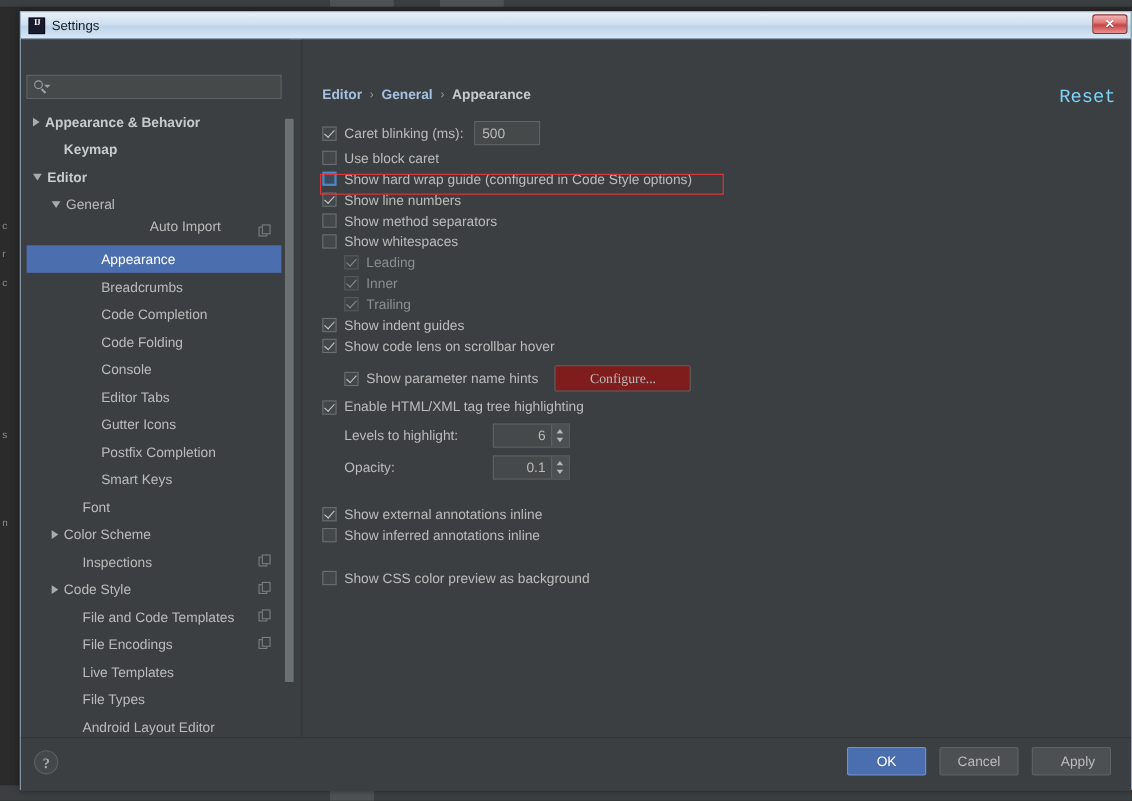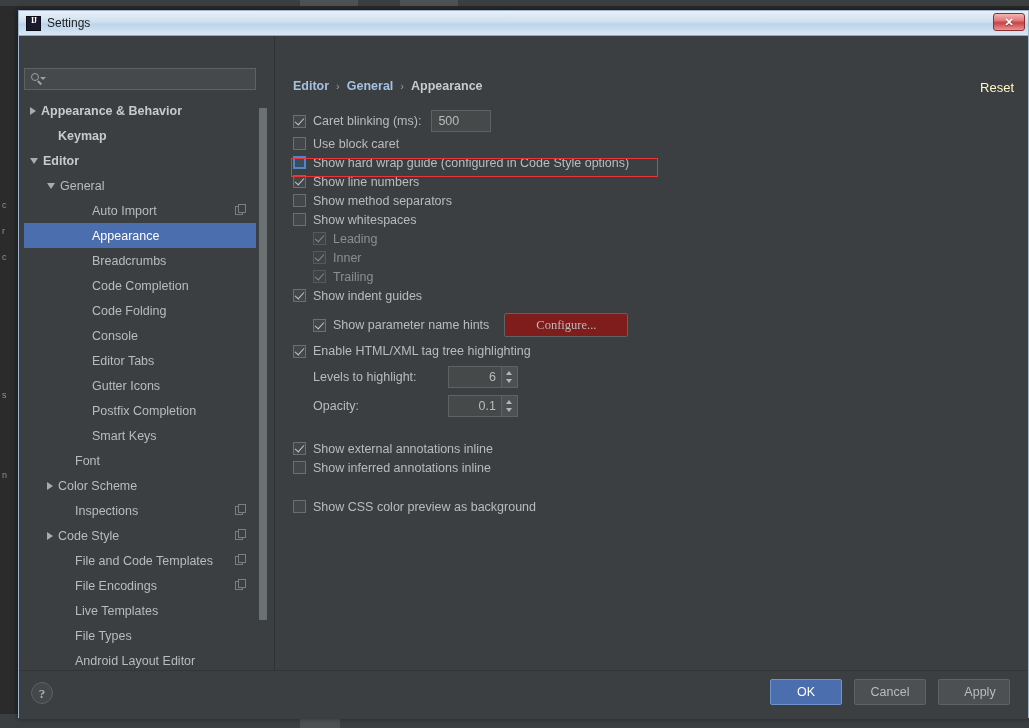--- a/index.html
+++ b/index.html
@@ -244,23 +244,23 @@
     cursor: pointer;
   }
   .crumb.last { color: #c8cbcd; cursor: default; }
   .crumb-sep {
     font-size: 11px;
     color: #9a9da0;
     font-family: "Liberation Sans", sans-serif;
   }
   #reset-link {
     position: absolute; right: 14px; top: 44px;
-    font-size: 13px;
-    color: #fef9c3;
-    font-family: Liberation Sans, sans-serif;
+    font-size: 17px;
+    color: #7dd3fc;
+    font-family: Liberation Mono, monospace;
     cursor: pointer;
   }
 
   
   #options { position: absolute; left: 18px; top: 72px; right: 10px; }
   .opt-row {
     position: relative;
     display: flex; align-items: center;
     height: 19px;
     margin-bottom: 0px;
@@ -454,21 +454,21 @@
             <span class="tree-label">Keymap</span>
           </div>
           <div class="tree-row bold" style="padding-left: 6px;">
             <div class="tree-arrow expanded"></div>
             <span class="tree-label">Editor</span>
           </div>
           <div class="tree-row" style="padding-left: 23px;">
             <div class="tree-arrow expanded"></div>
             <span class="tree-label">General</span>
           </div>
-          <div class="tree-row" style="padding-left: 57px;">
+          <div class="tree-row" style="padding-left: 57px; flex-direction: column;">
             <div class="tree-arrow none"></div>
             <span class="tree-label">Auto Import</span>
             <div class="tree-copy-icon">
               <div class="b1"></div>
               <div class="b2"></div>
             </div>
           </div>
           <div class="tree-row selected" style="padding-left: 57px;">
             <div class="tree-arrow none"></div>
             <span class="tree-label">Appearance</span>
@@ -633,20 +633,24 @@
           <div class="cb checked dim"></div>
           <span class="opt-label dim">Trailing</span>
         </div>
 
         <div class="opt-row">
           <div class="cb checked"></div>
           <span class="opt-label">Show indent guides</span>
         </div>
 
 
+        <div class="opt-row">
+          <div class="cb checked"></div>
+          <span class="opt-label">Show code lens on scrollbar hover</span>
+        </div>
 
         <div class="opt-row" style="height:30px;margin-top:5px;margin-left:20px;">
           <div class="cb checked"></div>
           <span class="opt-label">Show parameter name hints</span>
           <button class="btn-small" style="margin-left:15px;">Configure...</button>
         </div>
 
         <div class="opt-row" style="height:22px;">
           <div class="cb checked"></div>
           <span class="opt-label">Enable HTML/XML tag tree highlighting</span>

